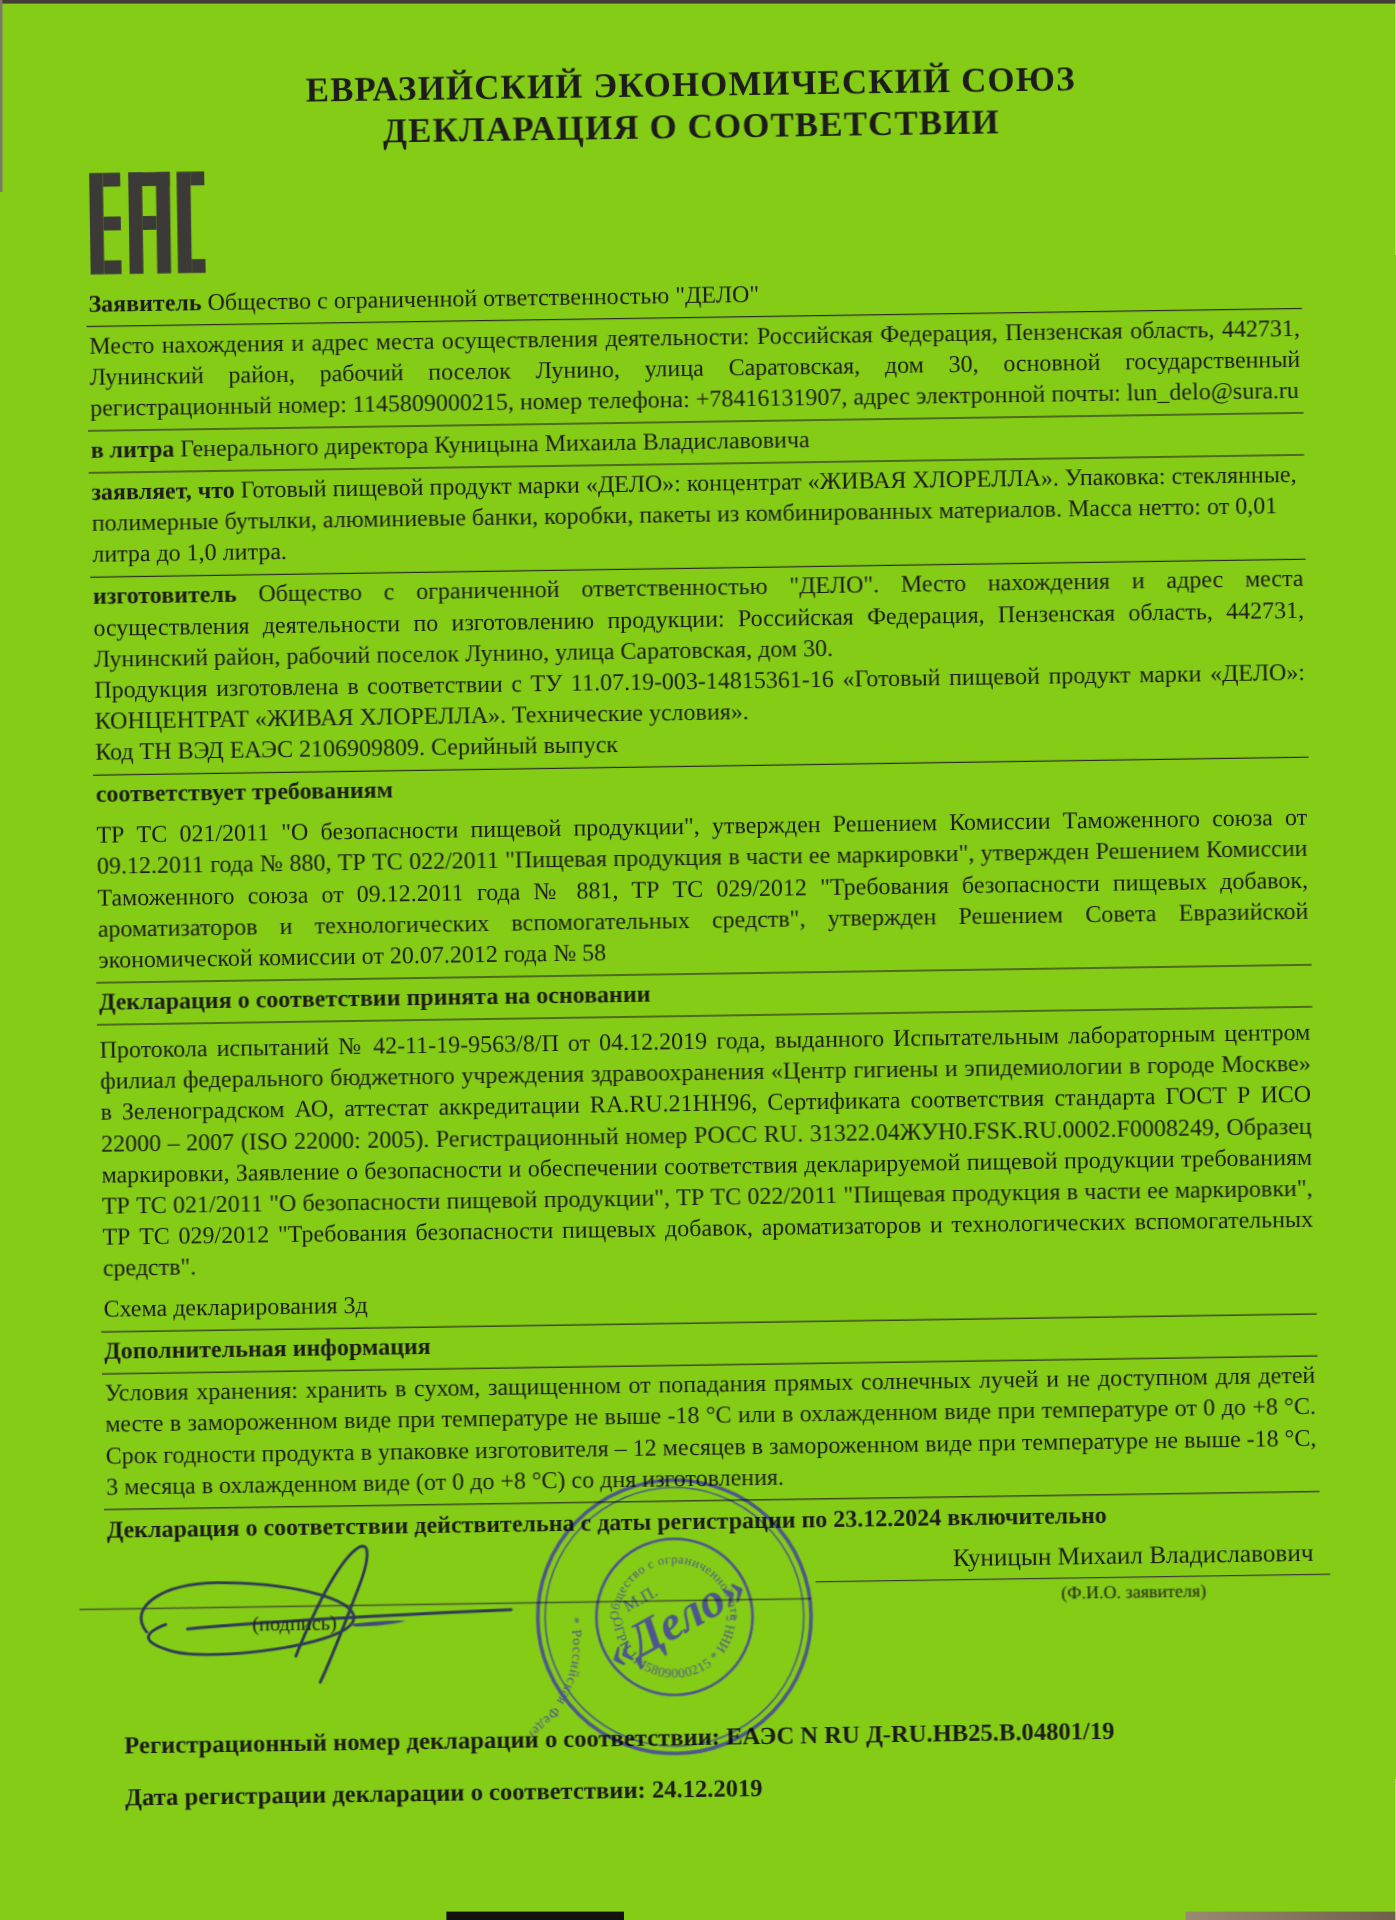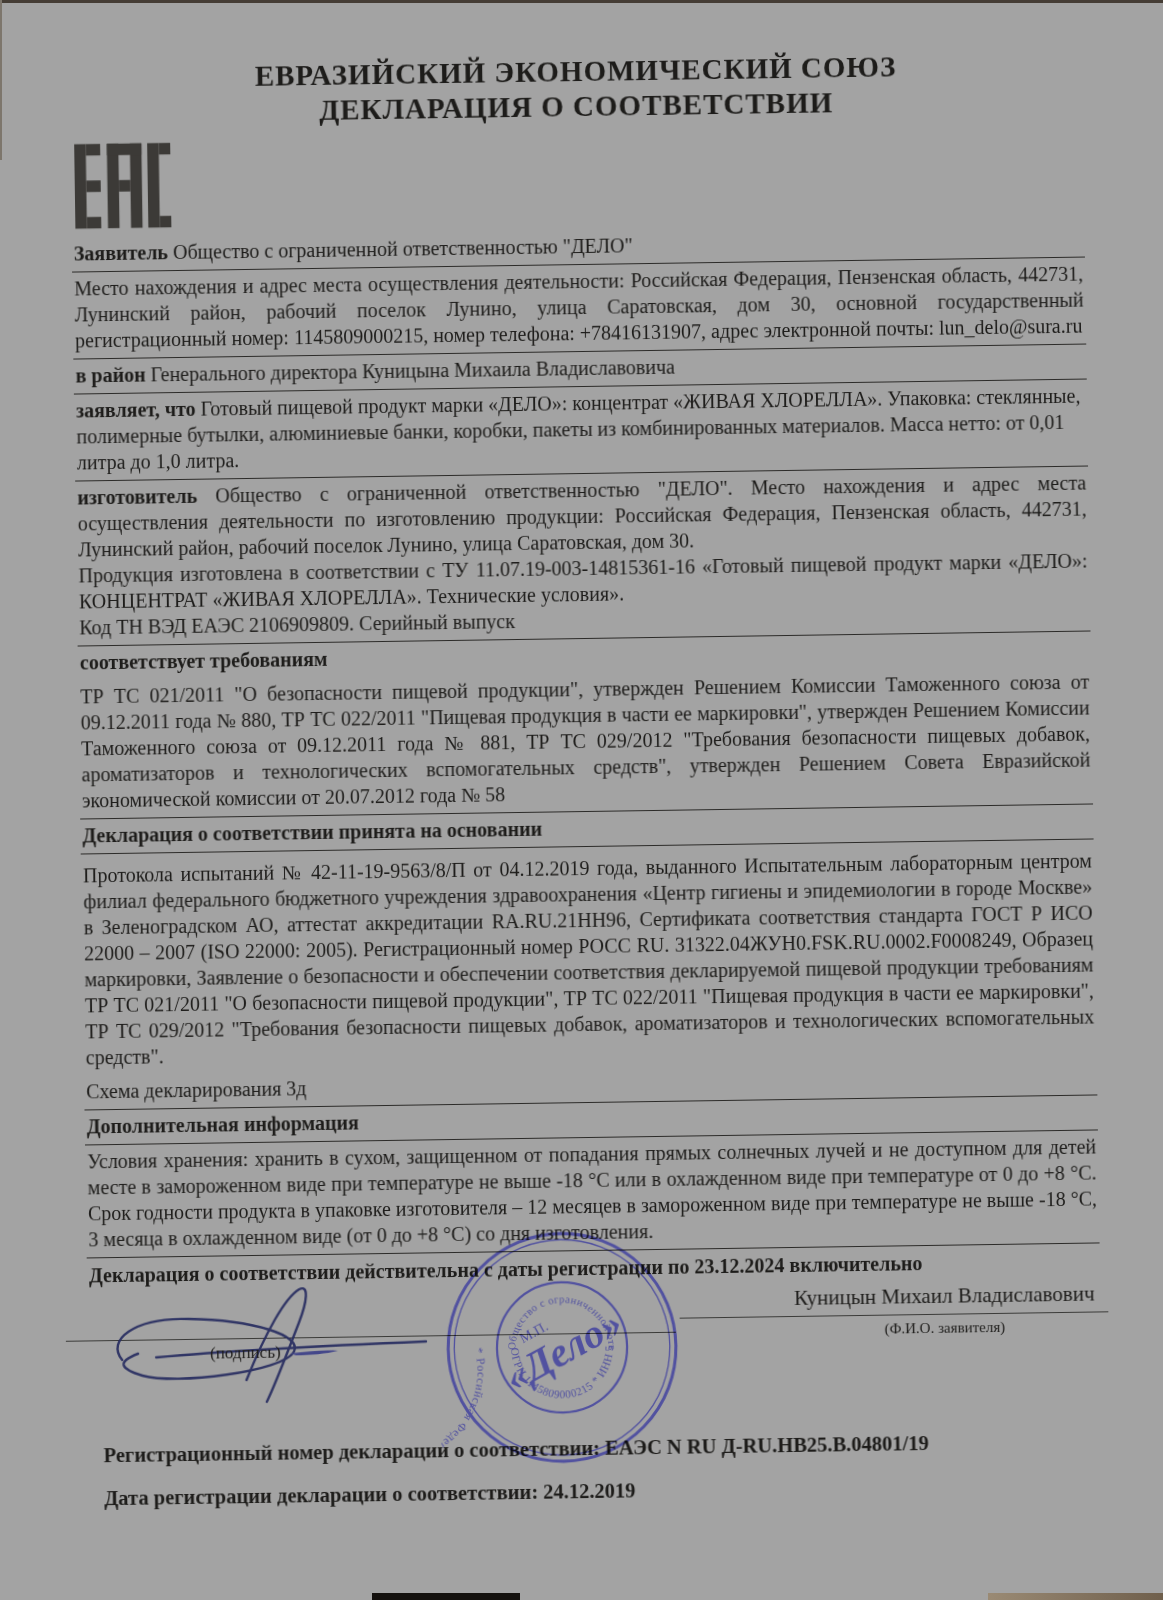--- a/index.html
+++ b/index.html
@@ -1,18 +1,18 @@
 <!DOCTYPE html>
 <html><head>
 <meta charset="utf-8">
 <style>
   html,body{margin:0;padding:0;background:#e8e8e8;}
   .sheet{
     position:relative; width:1163px; height:1600px;
-    background:#a3a3a3; overflow:hidden;
+    background:#84cc16; overflow:hidden;
     font-family:"Liberation Serif", serif; color:#1d1c1a;
   }
   
   .art-top{position:absolute;top:0;left:0;right:0;height:3px;background:#453d35;z-index:5;}
   .art-left{position:absolute;top:0;left:0;width:2px;height:160px;background:#7d766c;z-index:5;}
   .art-bottom-center{position:absolute;left:372px;bottom:0;width:148px;height:7px;background:#14110e;z-index:5;}
   .art-bottom-right{position:absolute;right:0;bottom:0;width:175px;height:7px;background:linear-gradient(90deg,#9a8a74,#6f5f4c);z-index:5;}
 
   .content{
     position:absolute; left:80px; top:54px; width:1013px;
@@ -77,21 +77,21 @@
 
     <div class="sec">
       <p class="p"><span class="lbl">Заявитель</span> <span>Общество с ограниченной ответственностью "ДЕЛО"</span></p>
     </div>
 
     <div class="sec">
       <p class="p just">Место нахождения и адрес места осуществления деятельности: Российская Федерация, Пензенская область, 442731, Лунинский район, рабочий поселок Лунино, улица Саратовская, дом 30, основной государственный регистрационный номер: 1145809000215, номер телефона: +78416131907, адрес электронной почты: lun_delo@sura.ru</p>
     </div>
 
     <div class="sec">
-      <p class="p"><span class="lbl">в район</span> <span>Генерального директора Куницына Михаила Владиславовича</span></p>
+      <p class="p"><span class="lbl">в литра</span> <span>Генерального директора Куницына Михаила Владиславовича</span></p>
     </div>
 
     <div class="sec">
       <p class="p"><span class="lbl">заявляет, что</span> <span>Готовый пищевой продукт марки «ДЕЛО»: концентрат «ЖИВАЯ ХЛОРЕЛЛА». Упаковка: стеклянные, полимерные бутылки, алюминиевые банки, коробки, пакеты из комбинированных материалов. Масса нетто: от 0,01 литра до 1,0 литра.</span></p>
     </div>
 
     <div class="sec">
       <p class="p just"><span class="lbl">изготовитель</span> <span>Общество с ограниченной ответственностью "ДЕЛО". Место нахождения и адрес места осуществления деятельности по изготовлению продукции: Российская Федерация, Пензенская область, 442731, Лунинский район, рабочий поселок Лунино, улица Саратовская, дом 30.</span></p>
       <p class="p just">Продукция изготовлена в соответствии с ТУ 11.07.19-003-14815361-16 «Готовый пищевой продукт марки «ДЕЛО»: КОНЦЕНТРАТ «ЖИВАЯ ХЛОРЕЛЛА». Технические условия».</p>
       <p class="p">Код ТН ВЭД ЕАЭС 2106909809. Серийный выпуск</p>

